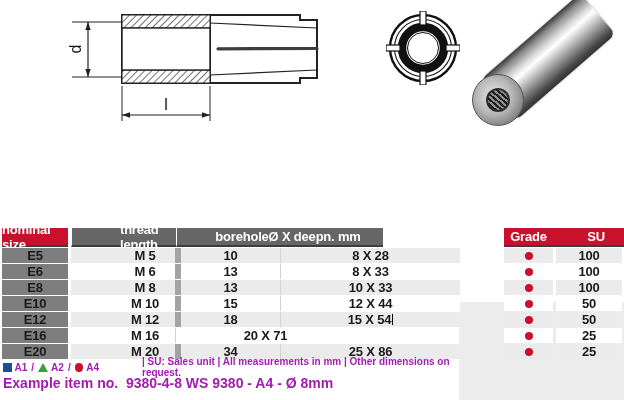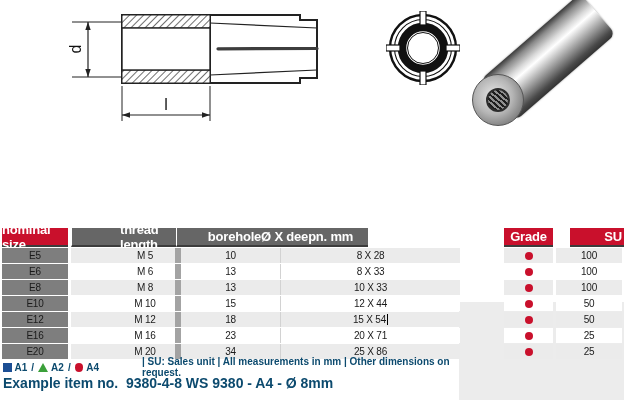--- a/index.html
+++ b/index.html
@@ -28,39 +28,39 @@
   
   * {box-sizing:border-box;}
   .main-table {position:absolute; left:2px; top:228px;}
   .grade-table {position:absolute; left:504px; top:228px;}
   .thead {display:flex; height:19px;}
   .th {display:flex; align-items:center; justify-content:center; font-weight:bold; font-size:13px;
        color:#fff; border-bottom:2px solid #3c3c3c; letter-spacing:-0.2px;}
   .th-nominal {width:66px; background:var(--accent_red); margin-right:3px;}
   .th-thread  {width:104px; background:var(--header_gray);}
   .th-length  {width:105px; background:var(--header_gray); border-left:1px solid #fff;padding-left:48px;}
-  .th-borehole{width:192px; background:var(--header_gray); border-left:1px solid #fff;padding-left:16px;}
-  .th-grade   {width:49px; background:var(--accent_red); margin-right:17px;}
+  .th-borehole{width:207px; background:var(--header_gray); border-left:1px solid #fff;padding-left:16px;}
+  .th-grade   {width:49px; background:var(--accent_red); margin-right:0;}
   .th-su      {width:86px; background:var(--accent_red);}
 
   .trow {display:flex; height:15px; margin-top:1px;}
-  .trow .cell {display:flex; align-items:center; justify-content:center; font-weight:normal;
-       font-size:10px; color:#1a1a1a; background:#fff; letter-spacing:-0.2px;}
+  .trow .cell {display:flex; align-items:center; justify-content:center; font-weight:bold;
+       font-size:13px; color:#1a1a1a; background:#fff; letter-spacing:-0.2px;}
   .trow.alt .cell {background:var(--row_alt);}
   .c-nominal {width:66px; background:var(--cell_gray) !important; color:#fff; margin-right:3px; font-weight:bold;}
   .c-thread  {width:104px;padding-left:44px;}
   .c-length  {width:105px; border-left:6px solid #a3a3a3;}
   .c-borehole{width:180px; border-left:1px solid #d2d2d2;}
   .c-grade   {width:49px; margin-right:3px;}
   .c-su      {width:66px;}
   .grade-dot {width:8px; height:8px; border-radius:50%; background:var(--accent_red); display:inline-block;}
   .caret {display:inline-block; width:1px; height:11px; background:#000; margin-left:1px;}
 
   
-  .footer {position:absolute; left:3px; top:361px; width:470px; color:#0c4a6e;}
+  .footer {position:absolute; left:3px; top:361px; width:470px; color:#a21caf;}
   .legend-line {display:flex; align-items:center; gap:3px; font-size:10px; font-weight:bold; height:12px;}
   .legend-square {width:9px; height:9px; background:var(--legend_blue); display:inline-block;}
   .legend-triangle {width:0; height:0; border-left:5px solid transparent; border-right:5px solid transparent;
        border-bottom:9px solid var(--legend_green); display:inline-block;}
   .legend-circle {width:9px; height:9px; border-radius:50%; background:var(--accent_red); display:inline-block;}
   .legend-sep {margin:0 1px;}
   .legend-notes {margin-left:4px;padding-left:36px;}
   .example-line {font-size:14px; font-weight:bold; margin-top:2px; white-space:pre;}
 </style>
 </head>
@@ -158,21 +158,20 @@
         </div>
         <div class="trow alt">
           <div class="cell c-nominal">E12</div>
           <div class="cell c-thread">M 12</div>
           <div class="cell c-length">18</div>
           <div class="cell c-borehole">15 X 54<span class="caret"></span></div>
         </div>
         <div class="trow">
           <div class="cell c-nominal">E16</div>
           <div class="cell c-thread">M 16</div>
-          <div class="cell c-length">23</div>
           <div class="cell c-borehole">20 X 71</div>
         </div>
         <div class="trow alt">
           <div class="cell c-nominal">E20</div>
           <div class="cell c-thread">M 20</div>
           <div class="cell c-length">34</div>
           <div class="cell c-borehole">25 X 86</div>
         </div>
       </div>
   </div>

